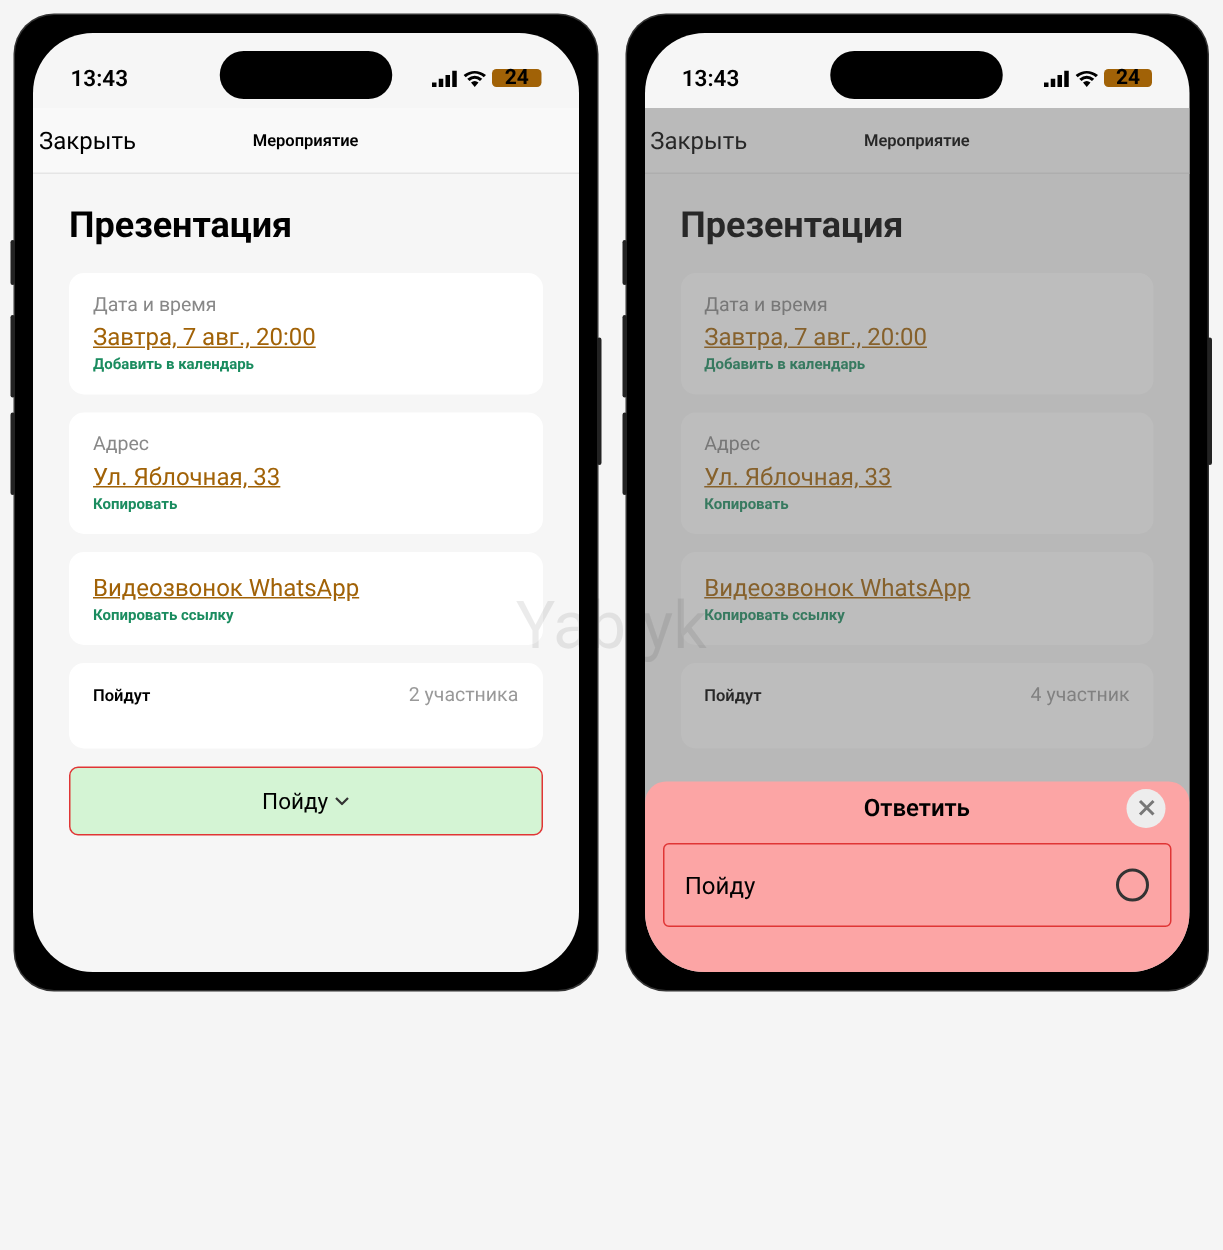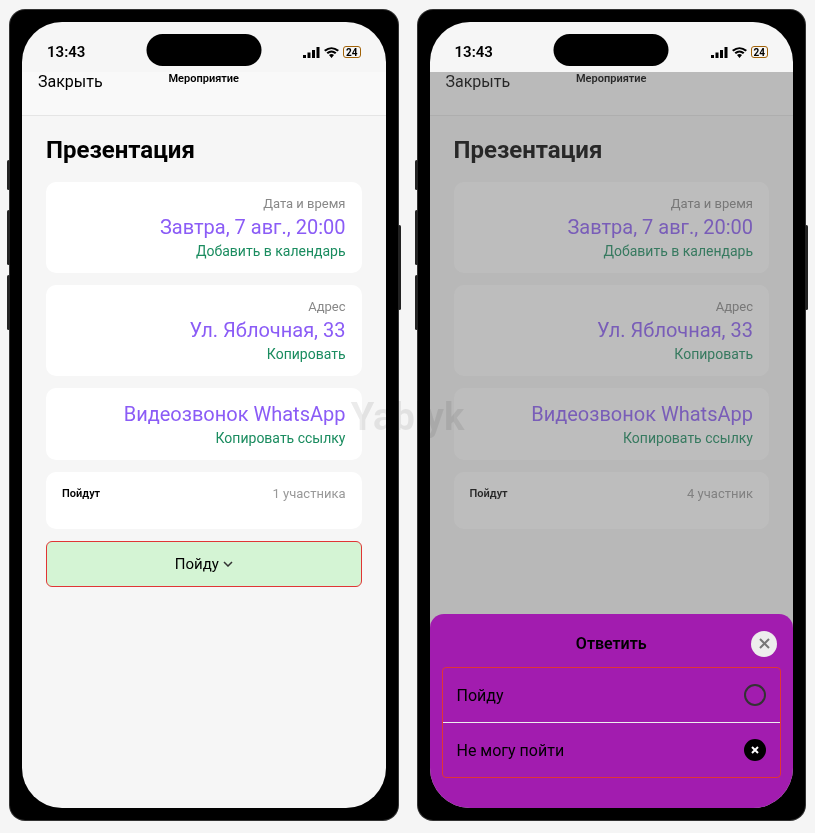--- a/index.html
+++ b/index.html
@@ -8,23 +8,23 @@
       background: #f5f5f5;
       width: 815px;
       height: 833px;
       display: flex;
       gap: 20px;
       padding: 10px;
       position: relative;
     }
     .phone {
       width: 390px;
-      height: 810px;
+      height: 650px;
       background: #000;
-      border-radius: 15px;
+      border-radius: 26px;
       padding: 12px;
       position: relative;
       box-shadow: 0 0 0 1px #333;
     }
     .side-btn {
       position: absolute;
       background: #222;
       border-radius: 2px;
     }
     .btn-left1 { left: -3px; top: 150px; width: 3px; height: 30px; }
@@ -62,31 +62,32 @@
     .status-icons {
       display: flex;
       align-items: center;
       gap: 4px;
     }
     .icon-sig { width: 17px; height: 11px; }
     .icon-wifi { width: 15px; height: 11px; }
     .icon-bat {
       display: flex;
       align-items: center;
-      border: 1px solid #a16207;
+      border: 6px solid #a16207;
       border-radius: 3px;
       padding: 0 2px;
-      font-size: 10px;
+      font-size: 14px;
       font-weight: 700;
       height: 12px;
     }
     .nav-bar {
       height: 44px;
       display: flex;
-      padding: 0 16px;
+      align-items: center;
+      padding: 0 4px;
       border-bottom: 1px solid #e5e5e5;
       background: #f9f9f9;
       position: relative;
     }
     .nav-close {
       font-size: 16px;
       color: #000;
     }
     .nav-title {
       position: absolute;
@@ -103,35 +104,36 @@
     .page-title {
       font-size: 24px;
       font-weight: 700;
       margin-bottom: 18px;
     }
     .card {
       background: #fff;
       border-radius: 10px;
       padding: 14px 16px;
       margin-bottom: 12px;
-      text-align: right;
     }
     .card-label {
       font-size: 13px;
       color: #888;
       margin-bottom: 4px;
     }
     .card-value {
-      font-size: 20px;
-      color: #8b5cf6;
+      font-size: 16px;
+      color: #a16207;
       margin-bottom: 4px;
+      text-decoration: underline;
     }
     .card-action {
-      font-size: 14px;
+      font-size: 10px;
       color: #1a8c5f;
+      font-weight: bold;
     }
     .going-card {
       background: #fff;
       border-radius: 10px;
       padding: 14px 16px;
       margin-bottom: 12px;
     }
     .going-header {
       display: flex;
       justify-content: space-between;
@@ -193,24 +195,24 @@
       z-index: 2;
     }
     .dimmed .content, .dimmed .nav-bar {
       opacity: 0.78;
     }
     .sheet {
       position: absolute;
       bottom: 0;
       left: 0;
       right: 0;
-      background: #a21caf;
+      background: #fca5a5;
       border-radius: 14px 14px 0 0;
       z-index: 5;
-      padding: 20px 0 30px;
+      padding: 8px 0 30px;
     }
     .sheet-header {
       display: flex;
       align-items: center;
       justify-content: center;
       position: relative;
       padding: 0 16px 14px;
     }
     .sheet-title {
       font-size: 16px;
@@ -257,25 +259,25 @@
       border-radius: 50%;
       display: flex;
       align-items: center;
       justify-content: center;
     }
     .watermark {
       position: absolute;
       top: 50%;
       left: 50%;
       transform: translate(-50%, -50%);
-      font-size: 38px;
+      font-size: 44px;
       color: rgba(0,0,0,0.08);
       z-index: 20;
       pointer-events: none;
-      font-weight: 700;
+      font-weight: 400;
     }
   </style>
 </head>
 <body>
 
 <div class="phone">
   <div class="side-btn btn-left1"></div>
   <div class="side-btn btn-left2"></div>
   <div class="side-btn btn-left3"></div>
   <div class="side-btn btn-right"></div>
@@ -316,21 +318,21 @@
       </div>
 
       <div class="card">
         <div class="card-value">Видеозвонок WhatsApp</div>
         <div class="card-action">Копировать ссылку</div>
       </div>
 
       <div class="going-card">
         <div class="going-header">
           <span class="going-title">Пойдут</span>
-          <span class="going-count">1 участника</span>
+          <span class="going-count">2 участника</span>
         </div>
       </div>
 
       <div class="going-btn">
         <span>Пойду</span>
         <svg class="chevron-down" viewBox="0 0 10 6">
             <path d="M1 1 L5 5 L9 1" stroke="#333" stroke-width="1.5" fill="none"></path>
           </svg>
       </div>
     </div>
@@ -400,26 +402,18 @@
           <svg width="11" height="11" viewBox="0 0 11 11">
               <path d="M1 1 L10 10 M10 1 L1 10" stroke="#777" stroke-width="2"></path>
             </svg>
         </div>
       </div>
       <div class="sheet-options">
         <div class="option">
           <span class="opt-label">Пойду</span>
           <div class="radio-empty"></div>
         </div>
-        <div class="option">
-          <span class="opt-label">Не могу пойти</span>
-          <div class="radio-x">
-            <svg width="10" height="10" viewBox="0 0 10 10">
-                <path d="M2 2 L8 8 M8 2 L2 8" stroke="#fff" stroke-width="2"></path>
-              </svg>
-          </div>
-        </div>
       </div>
     </div>
   </div>
 </div>
 
 <div class="watermark">Yablyk</div>
 
 </body></html>

